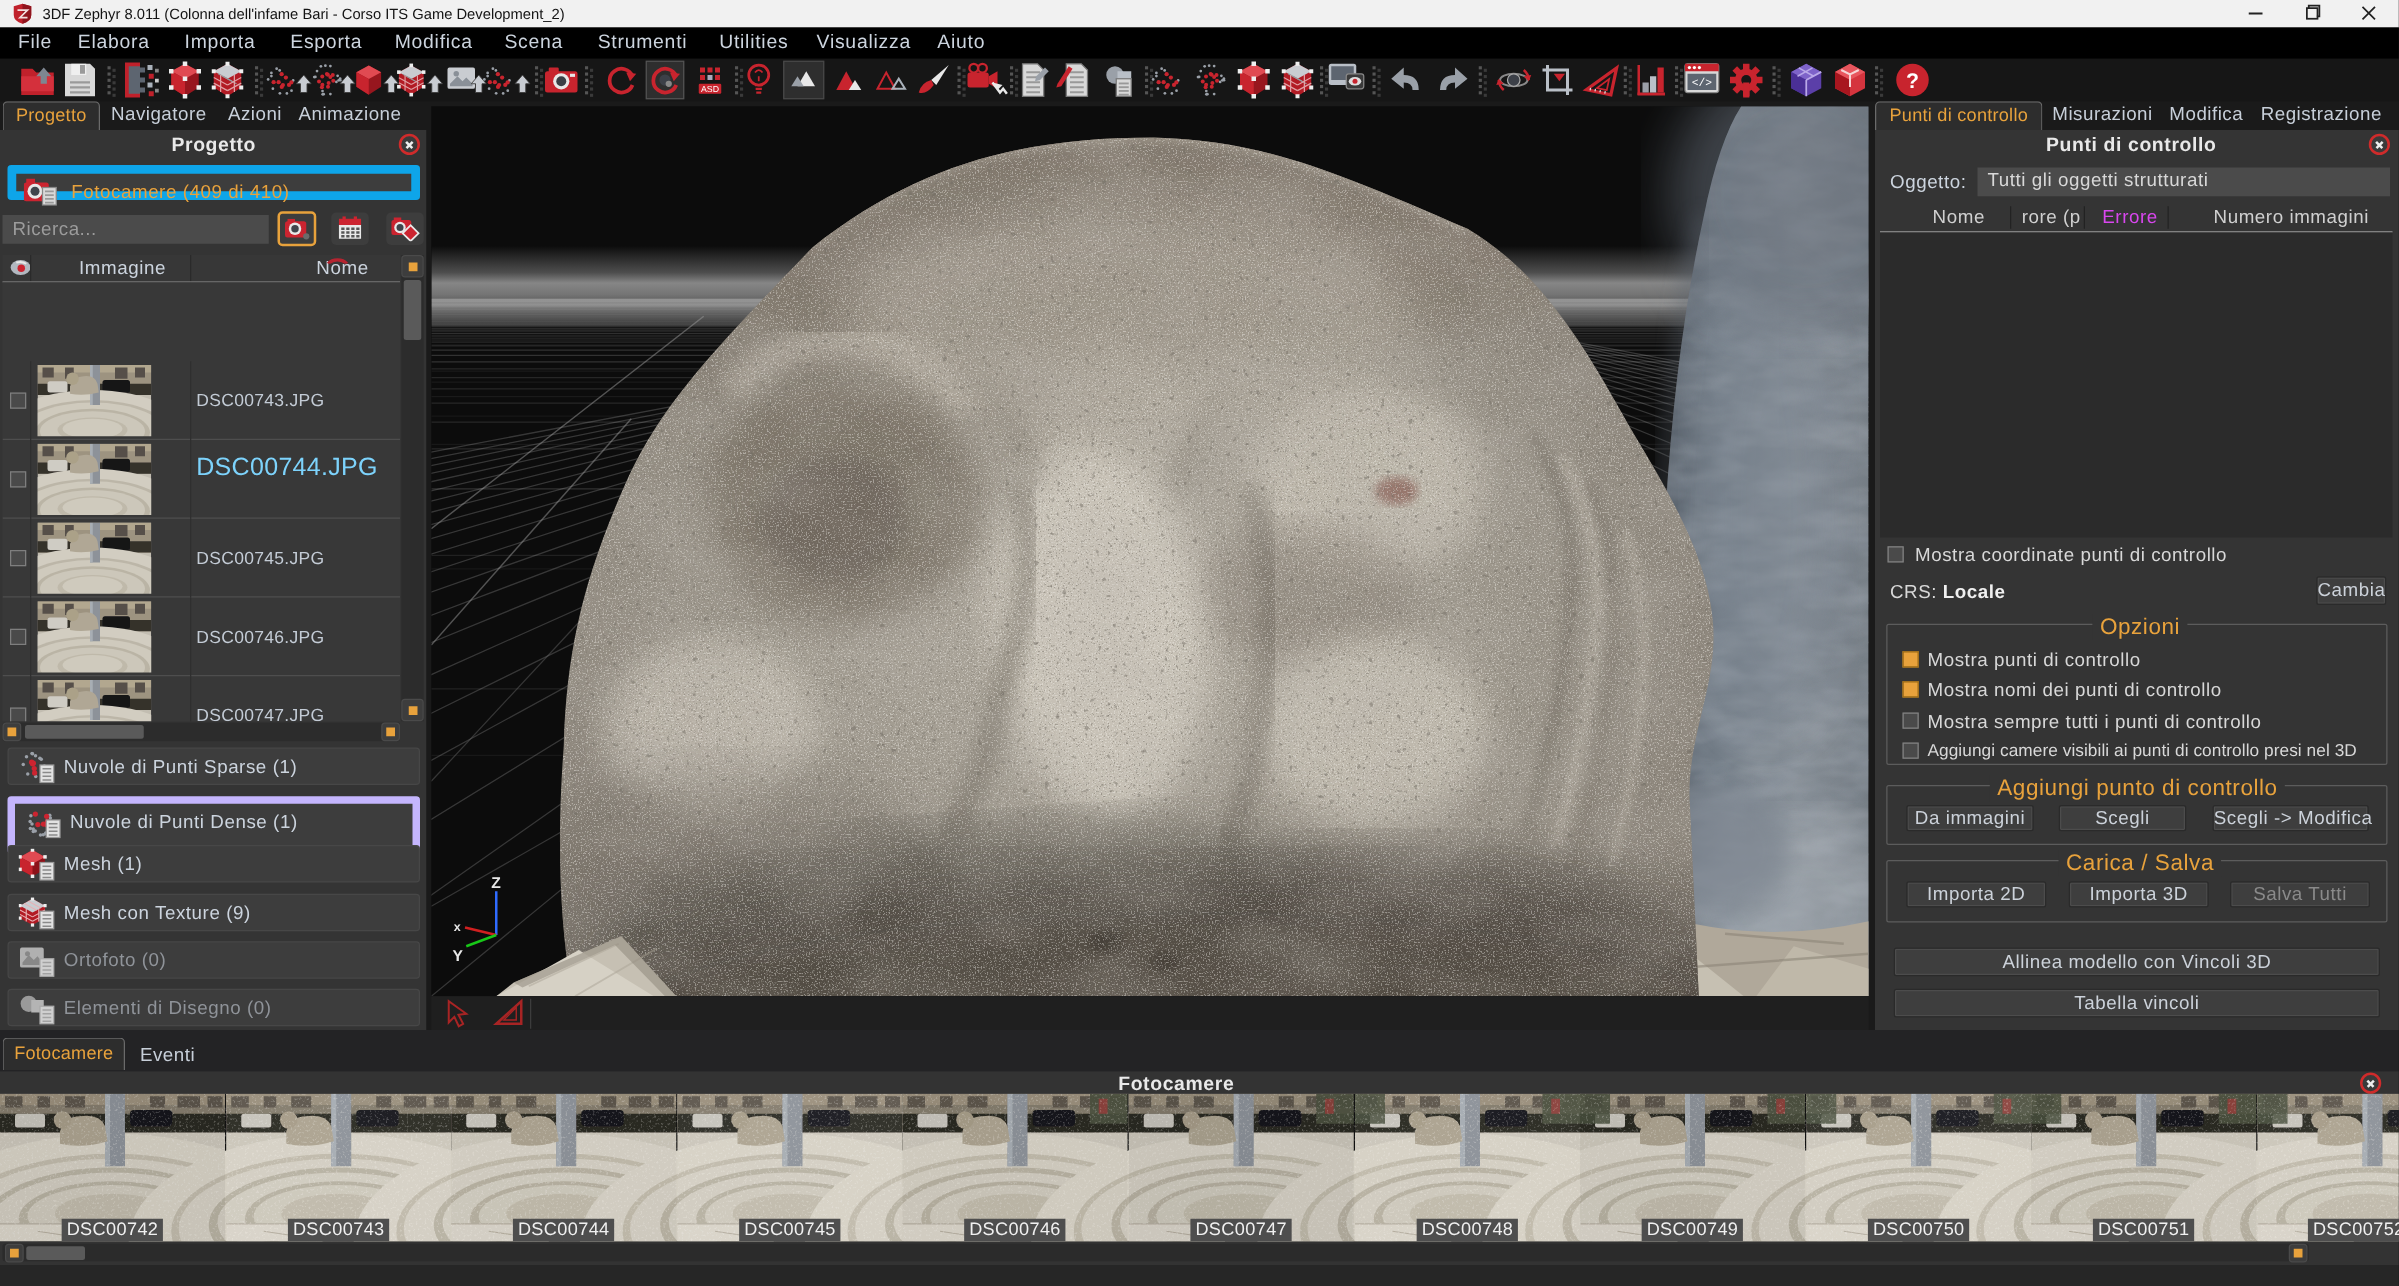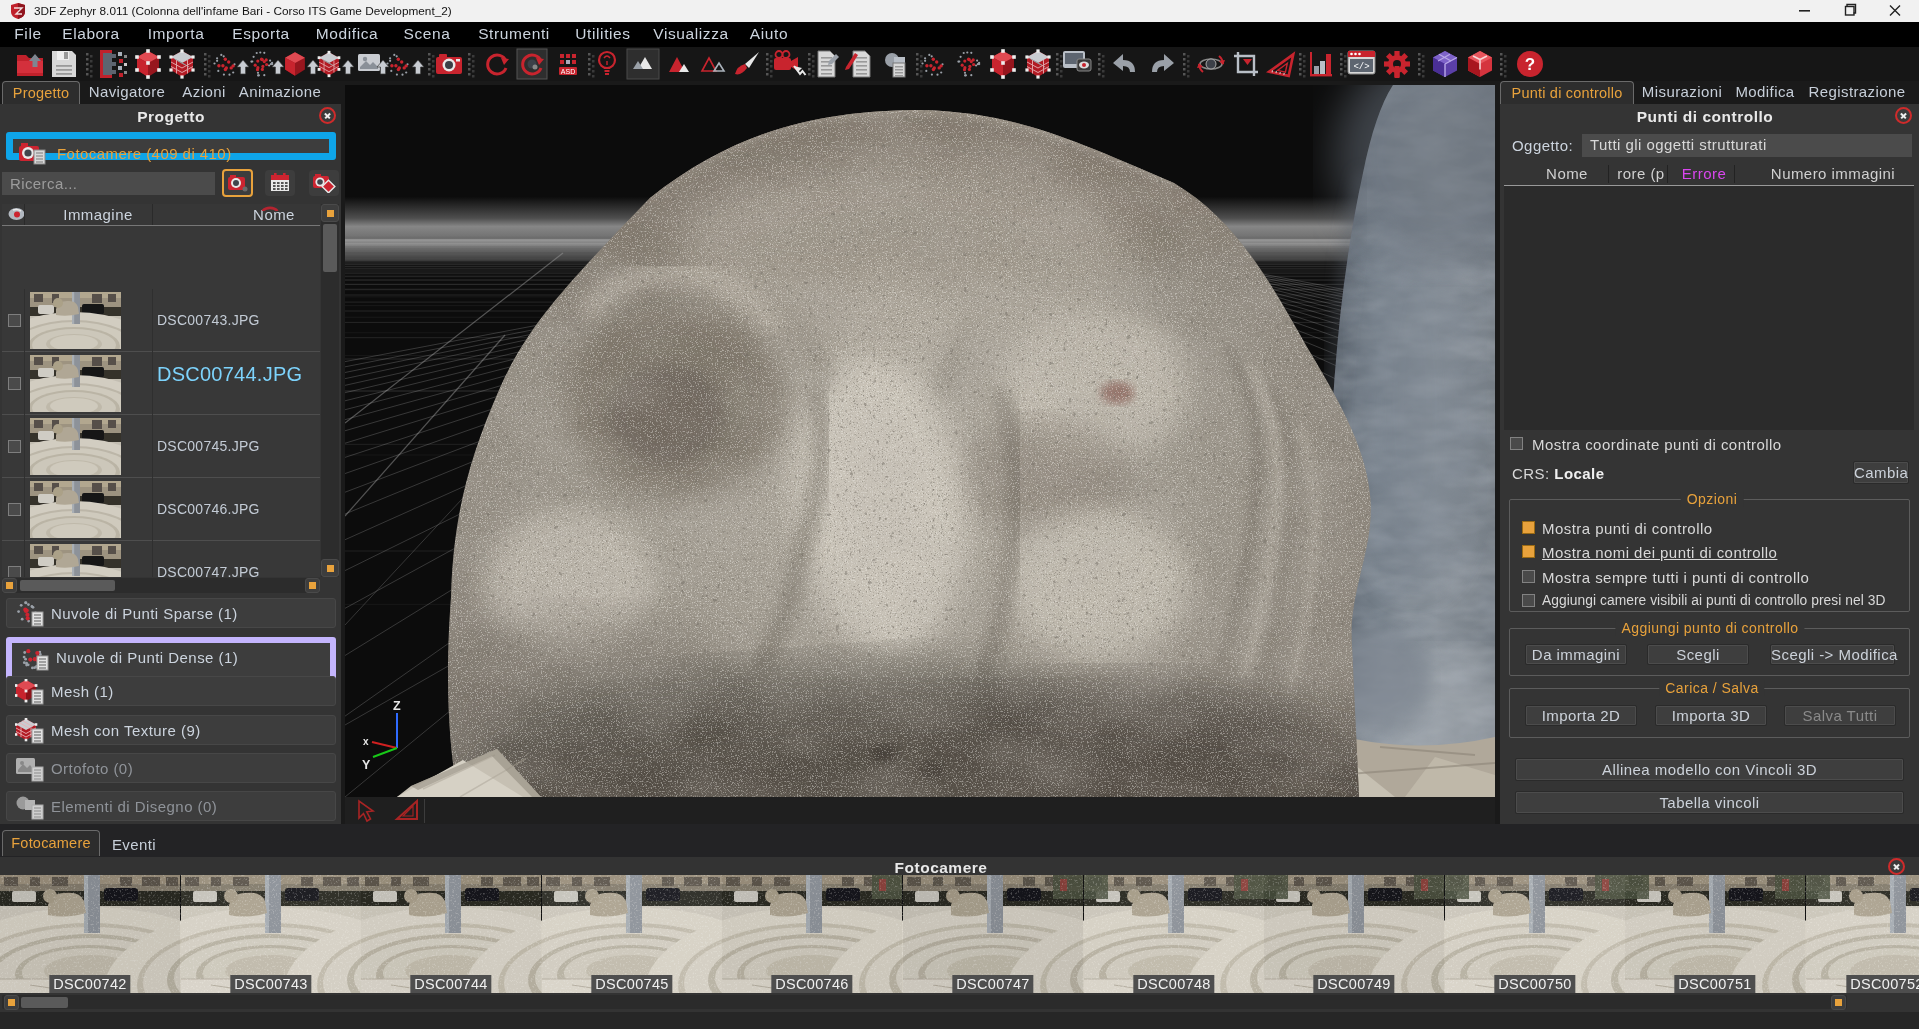--- a/index.html
+++ b/index.html
@@ -21,21 +21,21 @@
 .box{position:absolute;background:#3d3d3d;border-radius:3px}
 .ptxt{white-space:nowrap;color:#ccd4de;font-size:15px;letter-spacing:.45px}
 .otxt{white-space:nowrap;color:#e8a23c;font-size:15px;letter-spacing:.45px}
 .gtxt{white-space:nowrap;color:#8f9399;font-size:15px;letter-spacing:.45px}
 .cb{position:absolute;width:13px;height:13px;background:#4a4a4a;border:1px solid #828282}
 .cbo{position:absolute;width:13px;height:13px;background:#e8a23c;border:1px solid #9a6a14}
 .btn{position:absolute;white-space:nowrap;background:#3e3e3e;border:1px solid #2a2a2a;border-radius:2px;color:#ccd2da;
  font-size:15px;text-align:center;letter-spacing:.45px;box-shadow:inset 0 0 0 1px #4c4c4c}
 .group{position:absolute;border:1px solid #5c5c5c;border-radius:2px}
 .gtitle{position:absolute;white-space:nowrap;transform:translateX(-50%);background:#343434;padding:0 6px;color:#e8a23c;
- font-size:14px;letter-spacing:.45px}
+ font-size:18px;letter-spacing:.45px}
 #viewport{position:absolute;left:345px;top:85px;width:1150px;height:712px;background:#0c0c0c;overflow:hidden;isolation:isolate}
 #vpbar{position:absolute;left:345px;top:797px;width:1150px;height:28px;background:#1f1f1f}
 .blab{position:absolute;white-space:nowrap;top:975px;height:18px;background:#4e4e4e;color:#f0f0f0;font-size:14.5px;
  line-height:18px;padding:0 4px;transform:translateX(-50%);letter-spacing:.3px}
 .sbtn{position:absolute;background:#3d3d3d;border-radius:3px;border:1px solid #4a4a4a}
 .sbtn:after{content:"";position:absolute;left:50%;top:50%;width:7px;height:7px;margin:-3.5px 0 0 -3.5px;background:#e8a23c}
 .hdrline{position:absolute;background:#8a8a8a;height:1px}
 </style></head><body>
 <div id="titlebar">
 <svg class="abs" style="left:9px;top:2px" width="18" height="18" viewBox="0 0 18 18">
@@ -1289,21 +1289,21 @@
 <div class="abs" style="left:4px;top:82px;width:410px;height:244px;background:#2b2b2b"></div>
 <div class="cb" style="left:10px;top:333px"></div>
 <div class="ptxt abs" style="left:32px;top:332px;color:#d8d8d8">Mostra coordinate punti di controllo</div>
 <div class="ptxt abs" style="left:12px;top:361px;color:#d8d8d8">CRS: <b style="color:#f0f0f0">Locale</b></div>
 <div class="btn" style="left:353px;top:357px;width:56px;height:23px;line-height:21px">Cambia</div>
 <div class="group" style="left:9px;top:395px;width:401px;height:113px"></div>
 <div class="gtitle" style="left:212px;top:387px">Opzioni</div>
 <div class="cbo" style="left:22px;top:417px"></div>
 <div class="ptxt abs" style="left:42px;top:416px;color:#d8d8d8;">Mostra punti di controllo</div>
 <div class="cbo" style="left:22px;top:441px"></div>
-<div class="ptxt abs" style="left:42px;top:440px;color:#d8d8d8;text-decoration:underline;">Mostra nomi dei punti di controllo</div>
+<div class="ptxt abs" style="left:42px;top:440px;color:#d8d8d8;">Mostra nomi dei punti di controllo</div>
 <div class="cb" style="left:22px;top:466px"></div>
 <div class="ptxt abs" style="left:42px;top:465px;color:#d8d8d8;">Mostra sempre tutti i punti di controllo</div>
 <div class="cb" style="left:22px;top:490px"></div>
 <div class="ptxt abs" style="left:42px;top:489px;color:#d8d8d8;font-size:13.8px;letter-spacing:.05px;">Aggiungi camere visibili ai punti di controllo presi nel 3D</div>
 <div class="group" style="left:9px;top:524px;width:401px;height:48px"></div>
 <div class="gtitle" style="left:210px;top:516px">Aggiungi punto di controllo</div>
 <div class="btn" style="left:25px;top:540px;width:102px;height:21px;line-height:19px">Da immagini</div>
 <div class="btn" style="left:147px;top:540px;width:102px;height:21px;line-height:19px">Scegli</div>
 <div class="btn" style="left:270px;top:540px;width:125px;height:21px;line-height:19px">Scegli -&gt; Modifica</div>
 <div class="group" style="left:9px;top:584px;width:401px;height:50px"></div>

